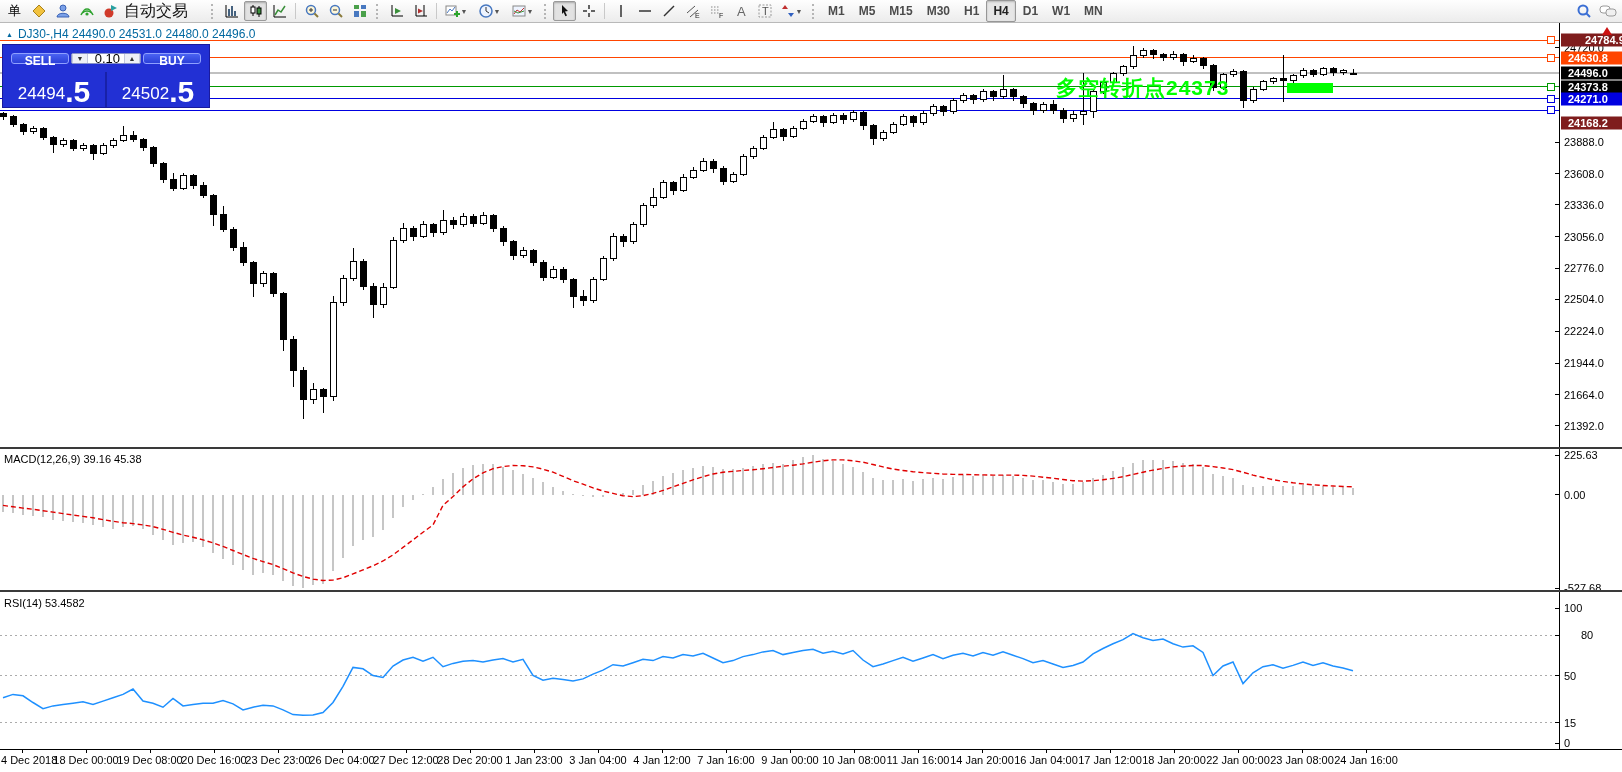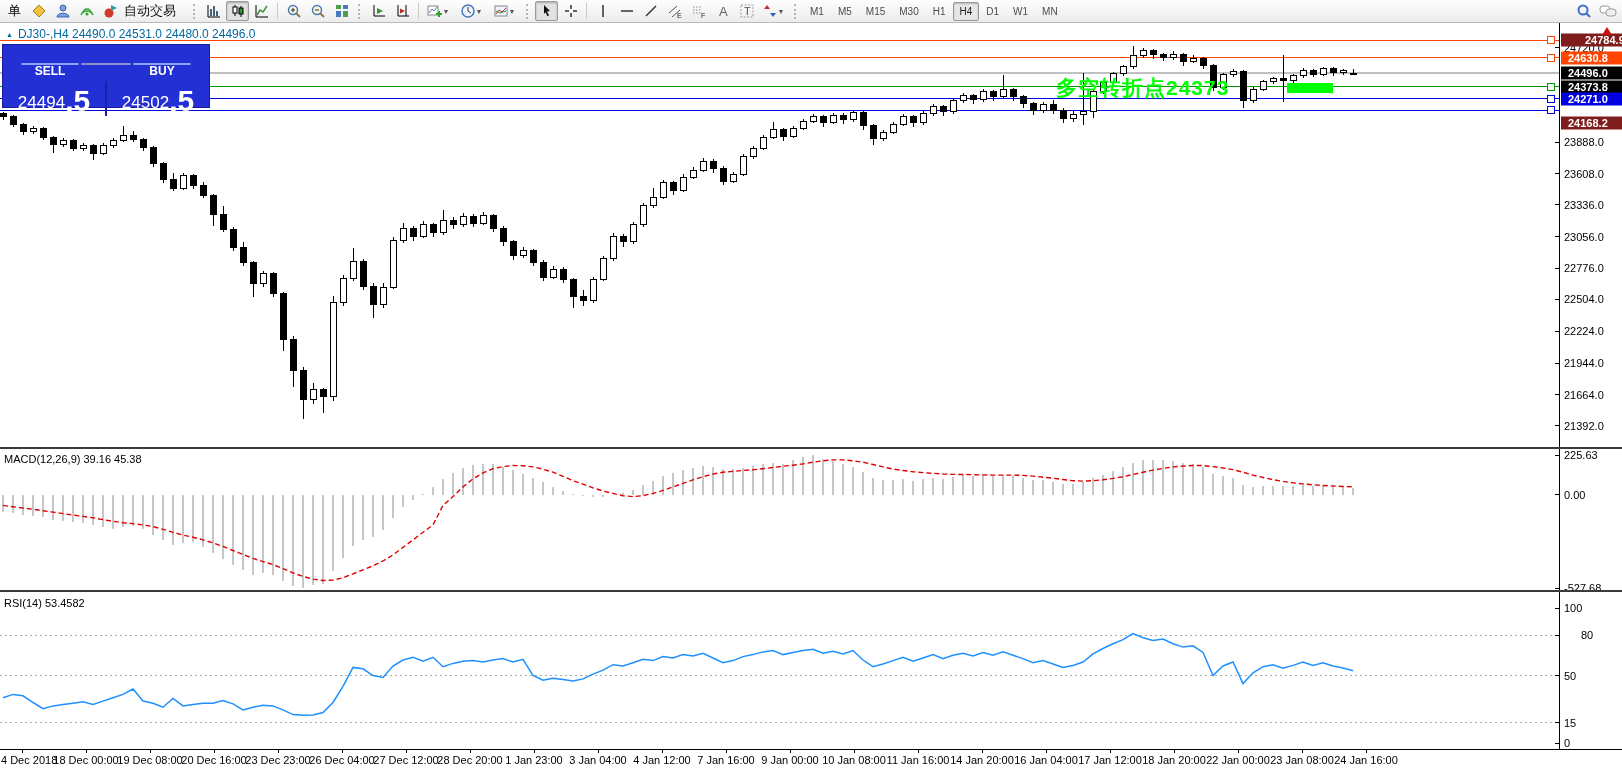--- a/index.html
+++ b/index.html
@@ -9,37 +9,37 @@
 
   
   #toolbar { position:absolute; left:0; top:0; width:1622px; height:23px; z-index:10;
              background:linear-gradient(#fefefe,#ececec); border-bottom:1px solid #b9b9b9;
              display:flex; align-items:center; padding:0 3px; gap:1px; }
   .ico { width:23px; height:20px; display:flex; align-items:center; justify-content:center;
          border:1px solid transparent; border-radius:2px; flex:none; }
   .ico.pressed { background:#e2e2e2; border:1px solid #9a9a9a; box-shadow:inset 0 1px 2px rgba(0,0,0,.25); }
   .hndl { width:4px; height:15px; border-left:2px dotted #b5b5b5; margin:0 4px; flex:none; }
   .vsep { width:1px; height:16px; background:#c9c9c9; margin:0 3px; flex:none; }
-  .tbtxt { font-size:13px; color:#111; margin:0 12px 0 1px; white-space:nowrap; }
+  .tbtxt { font-size:16px; color:#111; margin:0 18px 0 1px; white-space:nowrap; }
   .caret { font-size:7px; color:#555; margin:0 2px 0 0; }
-  .tf { font-size:10px; font-weight:normal; color:#4c4c4c; padding:3px 6px; border:1px solid transparent;
+  .tf { font-size:12px; font-weight:bold; color:#4c4c4c; padding:3px 6px; border:1px solid transparent;
         border-radius:2px; flex:none; }
   .tf.active { background:#e6e6e6; border:1px solid #979797; box-shadow:inset 0 1px 2px rgba(0,0,0,.2); color:#222; }
   #tb-spacer { flex:1; }
 
   
   #chart-title { position:absolute; left:6px; top:27px; z-index:4; display:flex; align-items:center; gap:5px;
                  font-size:12px; color:#0369a1; white-space:nowrap; }
   #chart-title .tri { font-size:7px; line-height:1; }
   #red-tri { position:absolute; left:1602px; top:27px; z-index:4; width:0; height:0;
              border-left:5px solid transparent; border-right:5px solid transparent; border-bottom:8px solid #cc1111; }
 
   #trade-panel { position:absolute; left:2px; top:44px; width:208px; height:64px; z-index:6;
                  background:#2230d4; border:1px solid #1a1a9e; }
-  .tp-row { display:flex; height:27px; padding:18px; gap:2px; }
+  .tp-row { display:flex; height:27px; padding:8px; gap:2px; }
   .tp-btn { flex:none; width:58px; background:linear-gradient(#4a63f2,#2b3fd8); border:1px solid #8fa0ff;
             border-radius:3px; color:#fff; font-size:12px; font-weight:bold; font-family:inherit; }
   .vol-box { flex:1; display:flex; background:#fff; border:1px solid #8891c8; border-radius:2px; overflow:hidden; }
   .spin { width:16px; background:#eef0f6; border:none; border-left:1px solid #c3c8dd; border-right:1px solid #c3c8dd;
           font-size:7px; color:#333; }
   #vol-input { flex:1; border:none; outline:none; text-align:right; font-size:13px; padding:0 4px;
                font-family:inherit; color:#000; min-width:0; }
   .tp-prices { display:flex; height:35px; color:#fff; }
   .tp-price { flex:1; display:flex; align-items:flex-end; justify-content:center; padding-bottom:3px; }
   .tp-price:last-child { border-left:2px solid #1821a8; }

